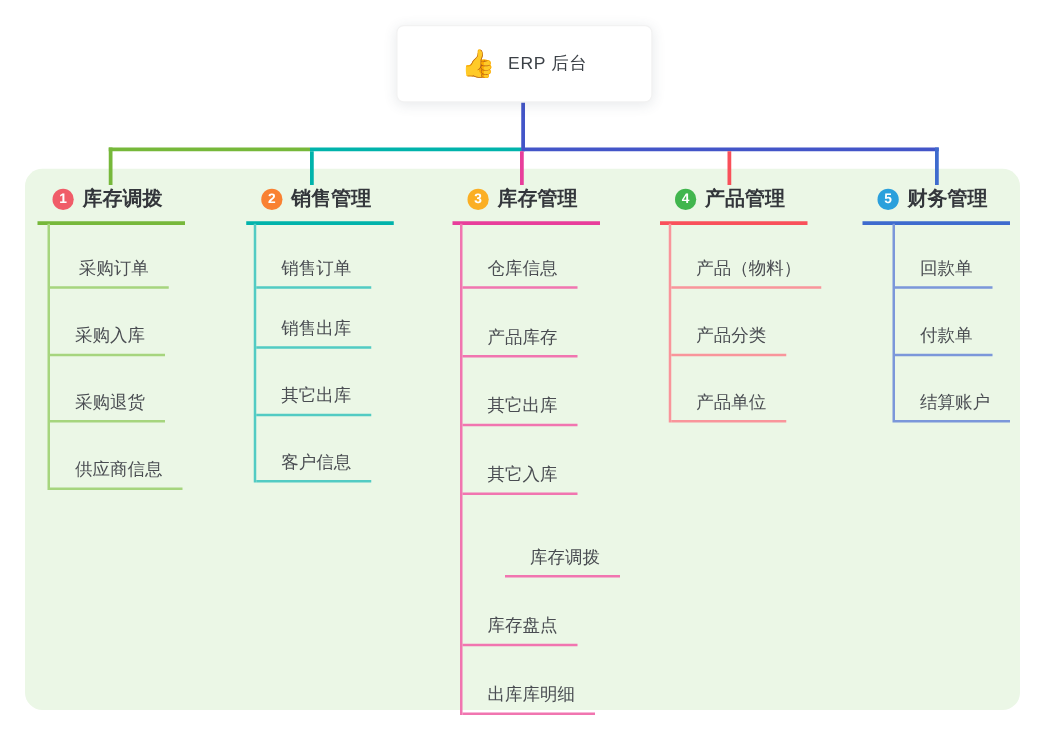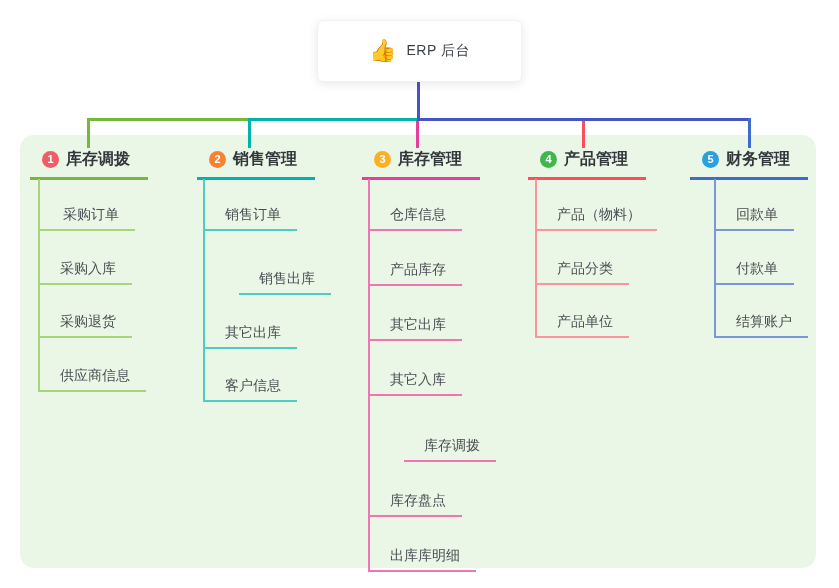--- a/index.html
+++ b/index.html
@@ -52,21 +52,21 @@
         <div class="child" style="height: 53.5px; border-bottom-color: rgb(166, 213, 126);">采购入库</div>
         <div class="child" style="height: 53.5px; border-bottom-color: rgb(166, 213, 126);">采购退货</div>
         <div class="child" style="height: 53.5px; border-bottom-color: rgb(166, 213, 126);">供应商信息</div>
       </div>
       <div class="branch-header" style="left: 197px; border-bottom-color: rgb(0, 179, 171);">
         <span class="badge" style="background: rgb(249, 129, 50);">2</span>
         <span>销售管理</span>
       </div>
       <div class="children" style="left: 203px; border-left-color: rgb(82, 203, 195);">
         <div class="child" style="height: 52px; border-bottom-color: rgb(82, 203, 195);">销售订单</div>
-        <div class="child" style="height: 64px; border-bottom-color: rgb(82, 203, 195); margin-left: 34px;">销售出库</div>
+        <div class="child" style="height: 48px; border-bottom-color: rgb(82, 203, 195);">销售出库</div>
         <div class="child" style="height: 53.5px; border-bottom-color: rgb(82, 203, 195);">其它出库</div>
         <div class="child" style="height: 53.5px; border-bottom-color: rgb(82, 203, 195);">客户信息</div>
       </div>
       <div class="branch-header" style="left: 362px; border-bottom-color: rgb(232, 62, 155);">
         <span class="badge" style="background: rgb(251, 175, 36);">3</span>
         <span>库存管理</span>
       </div>
       <div class="children" style="left: 368px; border-left-color: rgb(241, 117, 176);">
         <div class="child" style="height: 52px; border-bottom-color: rgb(241, 117, 176);">仓库信息</div>
         <div class="child" style="height: 55px; border-bottom-color: rgb(241, 117, 176);">产品库存</div>

